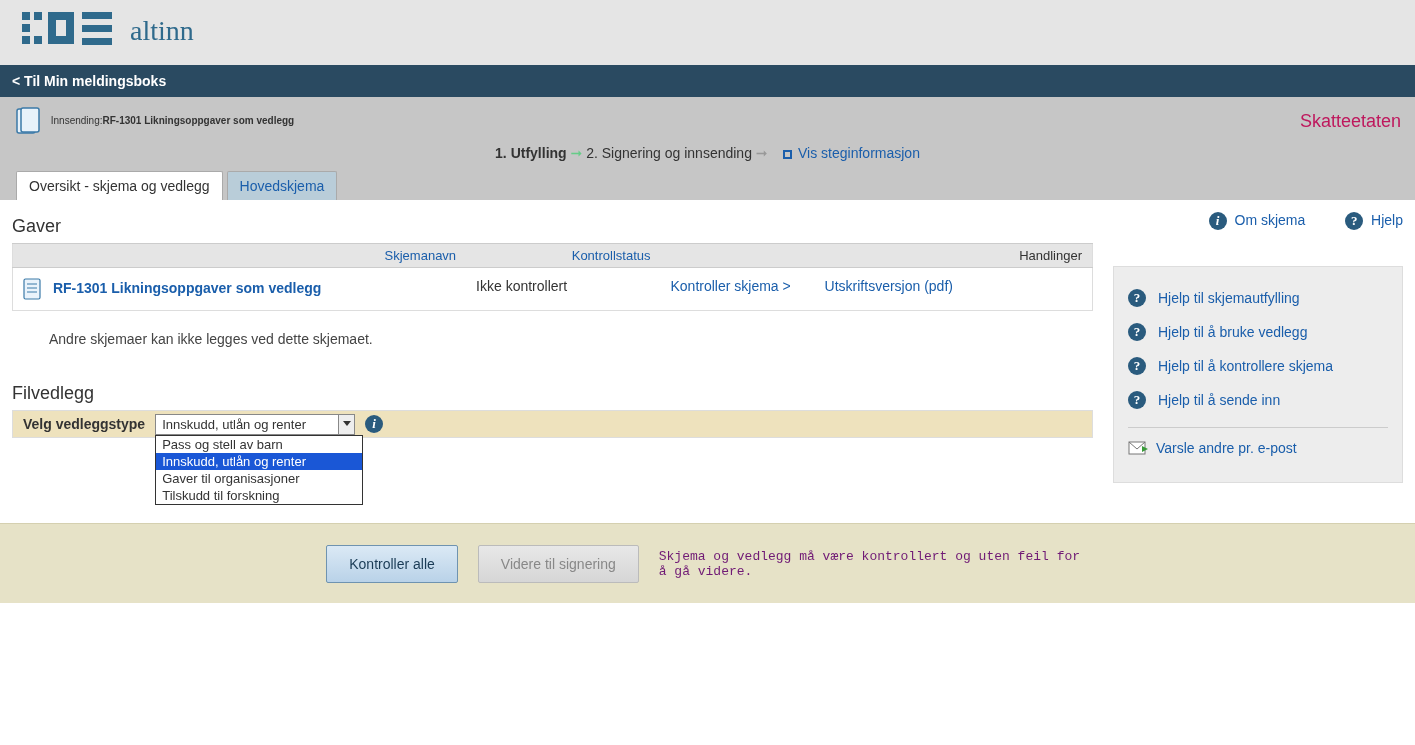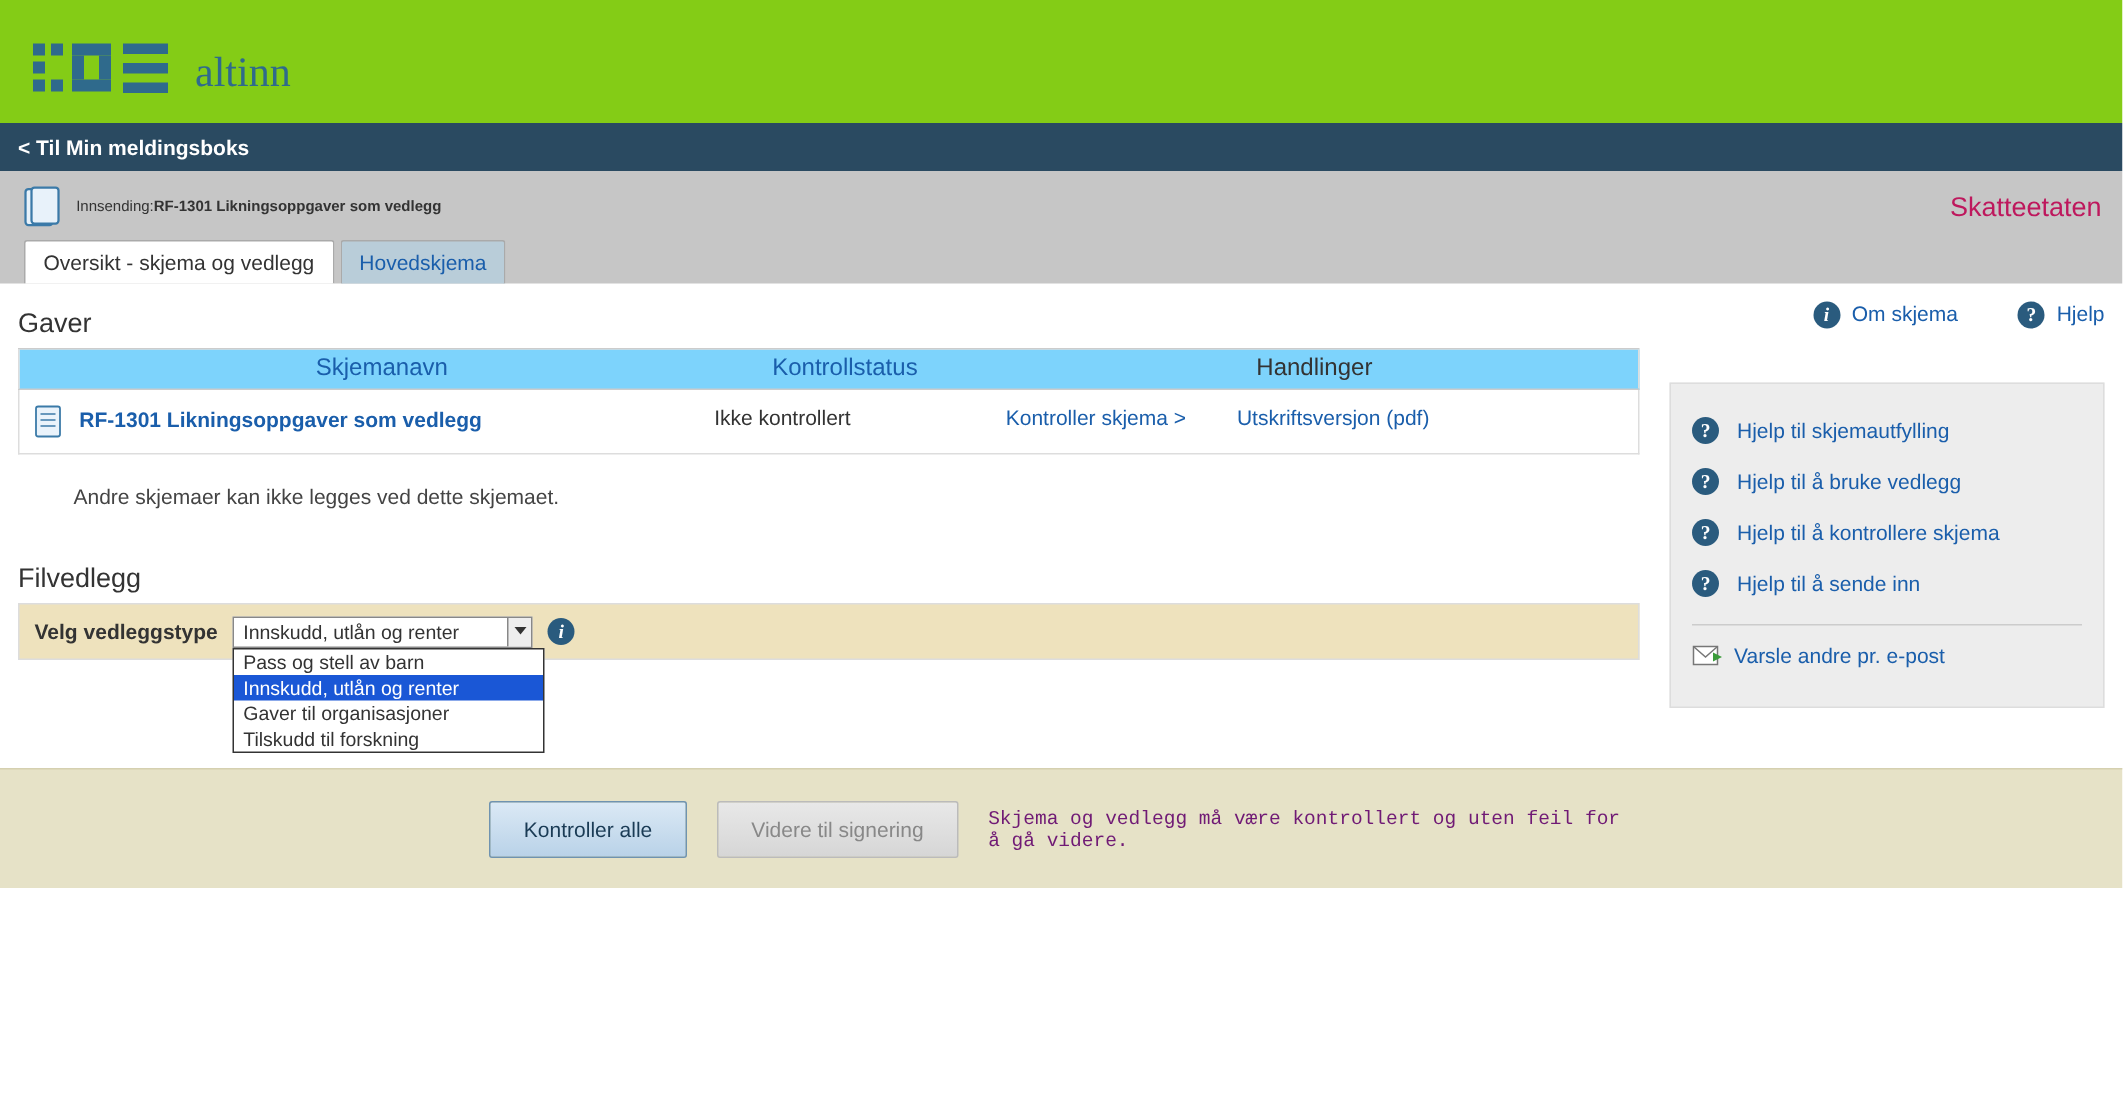--- a/index.html
+++ b/index.html
@@ -5,22 +5,22 @@
   * { box-sizing: border-box; margin: 0; padding: 0; }
   body {
     font-family: Verdana, Arial, sans-serif;
     font-size: 13px;
     color: #333;
     background: #fff;
   }
   a { text-decoration: none; color: #1a5eab; cursor: pointer; }
 
   .logo-bar {
-    padding: 25px 22px 14px 22px;
-    background: #84cc16;
+    padding: 8px 22px 14px 22px;
+    background: #e5e5e5;
   }
   .logo-svg { display: inline-block; }
 
   .topnav {
     background: #2a4a61;
     color: #fff;
     padding: 8px 12px;
     font-size: 14px;
     font-weight: bold;
   }
@@ -98,24 +98,24 @@
   h2.section-title{
     font-size:18px; font-weight:normal; color:#333; margin:4px 0 6px 0;
   }
 
   table.skjema-table{
     width:100%;
     border-collapse:collapse;
     border:1px solid #ddd;
   }
   table.skjema-table th{
-    text-align:center;
-    background:#7dd3fc;
+    text-align:right;
+    background:#e5e5e5;
     font-weight:normal;
-    font-size:16px;
+    font-size:13px;
     padding:4px 10px;
     border-top:1px solid #ccc;
     border-bottom:1px solid #ccc;
     color:#1a5eab;
   }
   table.skjema-table th.plain { color:#333;}
   table.skjema-table td{
     padding:10px 10px;
     font-size:14px;
     vertical-align:top;
@@ -133,21 +133,21 @@
     background:#eee2bd;
     border:1px solid #ddd;
     display:flex;
     align-items:center;
     padding:6px 10px;
     font-size:14px;
     font-weight:bold;
     color:#333;
     gap:10px;
     position:relative;
-    height:38px;
+    height:28px;
   }
   .select-box{
     position:relative;
     font-weight:normal;
   }
   .select-display{
     border:1px solid #888;
     background:#fff;
     padding:2px 20px 2px 6px;
     font-size:13px;
@@ -271,20 +271,29 @@
     <div class="header-title">
       <span class="doc-icon">
         <svg width="28" height="28" viewBox="0 0 28 28">
           <rect x="3" y="2" width="18" height="24" rx="2" fill="#e8f2fa" stroke="#3b7aa8" stroke-width="1.5"></rect>
           <rect x="7" y="1" width="18" height="24" rx="2" fill="#e8f2fa" stroke="#3b7aa8" stroke-width="1.5"></rect>
         </svg>
       </span>
       <span>Innsending:</span><span class="strong">RF-1301 Likningsoppgaver som vedlegg</span>
     </div>
     <div class="header-right">Skatteetaten</div>
+  </div>
+  <div class="steps-row">
+    <span class="step1">1.  Utfylling</span>
+    <span class="arrow-green">➞</span>
+    <span>2.  Signering og innsending</span>
+    <span class="arrow-grey">➞</span>
+    &nbsp;&nbsp;
+    <span class="step-info-icon"></span>
+    <a class="step-info-link">Vis steginformasjon</a>
   </div>
   <div class="tabs-row">
     <div class="tab">Oversikt - skjema og vedlegg</div>
     <div class="tab inactive">Hovedskjema</div>
   </div>
 </div>
 
 <div class="content-wrap">
   <div class="main-col">
 

